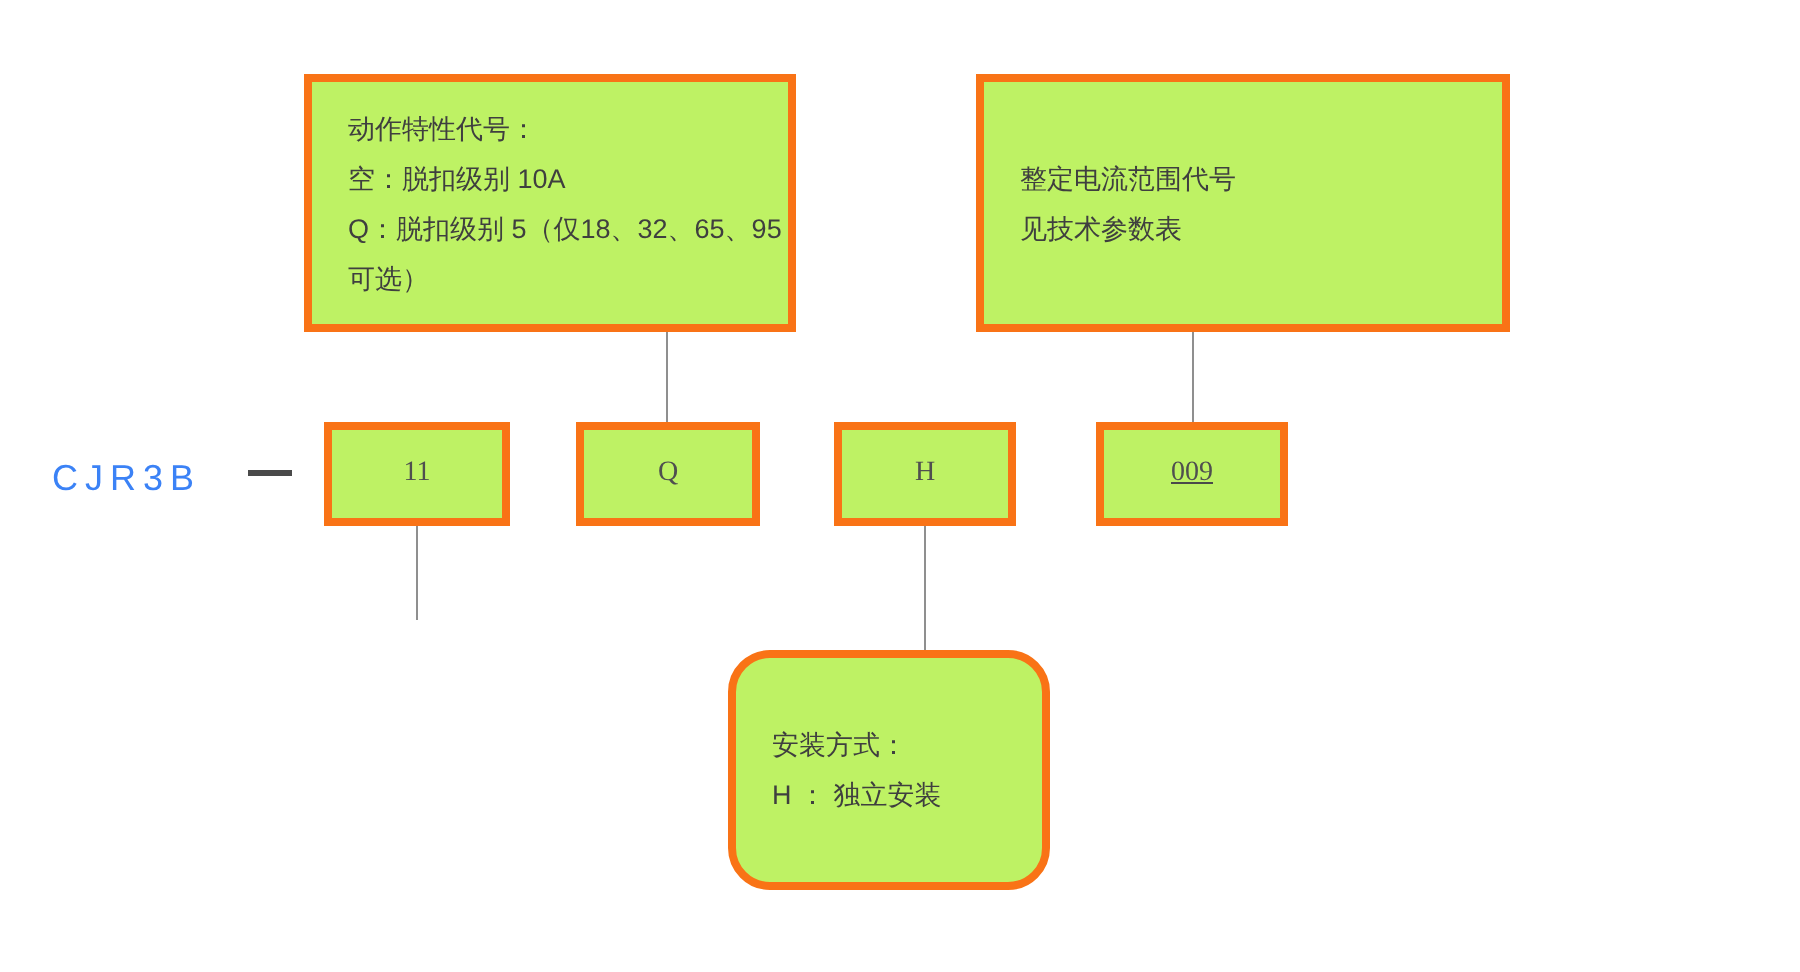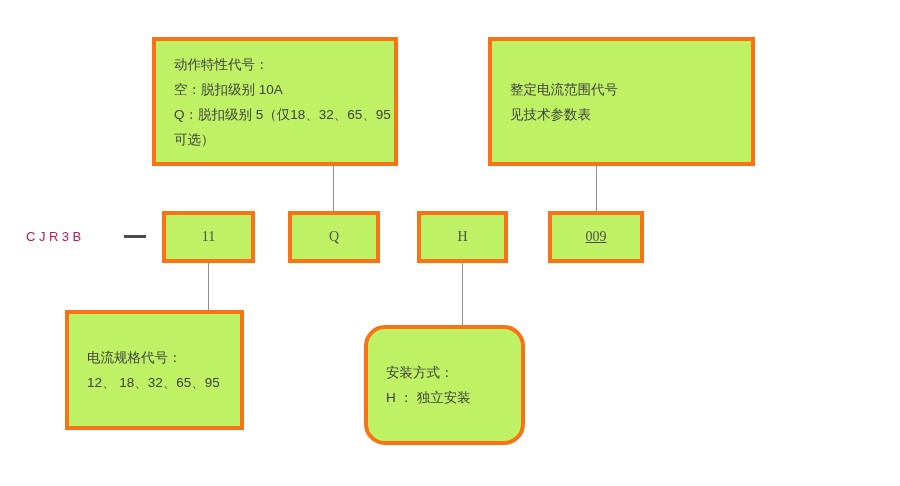--- a/index.html
+++ b/index.html
@@ -50,23 +50,23 @@
     align-items: center;
     justify-content: center;
   }
   .code-text {
     font-size: 14px;
     color: #4f4f4f;
     font-family: "Liberation Serif", "DejaVu Serif", serif;
   }
   .model-name {
     position: absolute;
-    font-size: 13px;
+    font-size: 18px;
     letter-spacing: 3.5px;
-    color: #be185d;
+    color: #3b82f6;
     white-space: nowrap;
     z-index: 2;
   }
   .dash {
     position: absolute;
     background: #4a4a4a;
     z-index: 2;
   }
   .conn {
     position: absolute;
@@ -117,26 +117,20 @@
   </div>
 
   <div class="box code-box" style="left:417px; top:211px; width:91px; height:52px;">
     <span class="code-text">H</span>
   </div>
 
   <div class="box code-box" style="left:548px; top:211px; width:96px; height:52px;text-decoration:underline;">
     <span class="code-text">009</span>
   </div>
 
-  <div class="box desc-box" style="left:65px; top:310px; width:179px; height:120px;">
-    <div class="desc-inner">
-      <div class="desc-line">电流规格代号：</div>
-      <div class="desc-line">12、  18、32、65、95</div>
-    </div>
-  </div>
 
   <div class="box desc-box" style="left:364px; top:325px; width:161px; height:120px;border-radius:21px;">
     <div class="desc-inner">
       <div class="desc-line">安装方式：</div>
       <div class="desc-line">H ： 独立安装</div>
     </div>
   </div>
 
 </div>
 

